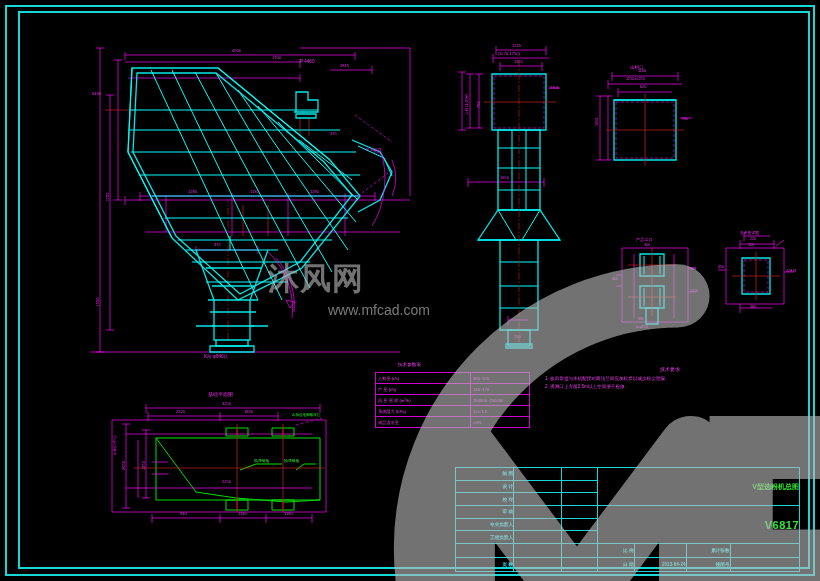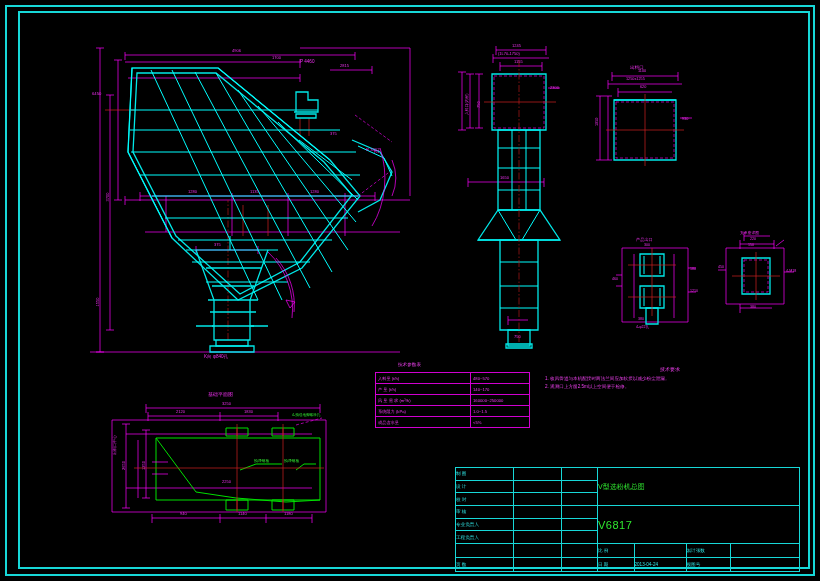--- a/index.html
+++ b/index.html
@@ -51,22 +51,22 @@
   
   .tech { position:absolute; left:545px; top:366px; width:250px; }
   .tech .hd { font-size:5px; color:#f040f0; text-align:center; margin-bottom:4px; }
   .tech .ln { font-size:4.6px; color:#f040f0; margin:2.5px 0; }
 
   
   .tb { position:absolute; left:455px; top:467px; width:345px; height:102px; }
   .tb table { border-collapse:collapse; width:100%; height:100%; table-layout:fixed; }
   .tb td {
     border:1px solid #17d7d7; color:#30e8e8;
-    font-size:4.6px; text-align:left; padding:0; height:12.7px;
-    white-space:nowrap; overflow:hidden;
+    font-size:4.6px; text-align:right; padding:0; height:12.7px;
+    white-space:nowrap; overflow:hidden;font-weight:bold;
   }
   .tb td.blank { }
   .tb td.big   { font-size:7px; color:#30e830; }
   .tb td.code  { font-size:11px; color:#30e830; letter-spacing:.5px; }
 
   
   .wm { position:absolute; left:268px; top:258px; width:272px; height:62px;
         opacity:.62; pointer-events:none; }
   .wm .mfrow { display:flex; align-items:center; gap:5px; }
   .wm .cn { font-size:31px; color:#b9b9b9; font-weight:bold;
@@ -422,14 +422,27 @@
               <td style="border:0"></td>
             </tr>
           </tbody>
               </table>
         </td>
       </tr>
     </tbody>
       </table>
   </div>
 
+  <div class="wm">
+    <div class="mfrow">
+      <svg width="58" height="46" viewBox="0 0 58 46">
+        <path d="M29 3 A20 20 0 1 0 49 23" stroke="#b9b9b9" stroke-width="5" fill="none" stroke-linecap="round"></path>
+        <path d="M12 33 L12 15 L21 27 L30 15 L30 33" stroke="#b9b9b9" stroke-width="5" fill="none" stroke-linejoin="round"></path>
+        <path d="M34 33 L34 15 L50 15 M34 24 L46 24" stroke="#b9b9b9" stroke-width="5" fill="none"></path>
+        <path d="M50 4 l2 5 l5 2 l-5 2 l-2 5 l-2 -5 l-5 -2 l5 -2 Z" fill="#b9b9b9"></path>
+        <path d="M24 36 l5 5 l5 -5 Z" fill="#b9b9b9"></path>
+      </svg>
+      <span class="cn">沐风网</span>
+    </div>
+    <div class="url">www.mfcad.com</div>
+  </div>
 
 </div>
 
 </body></html>

